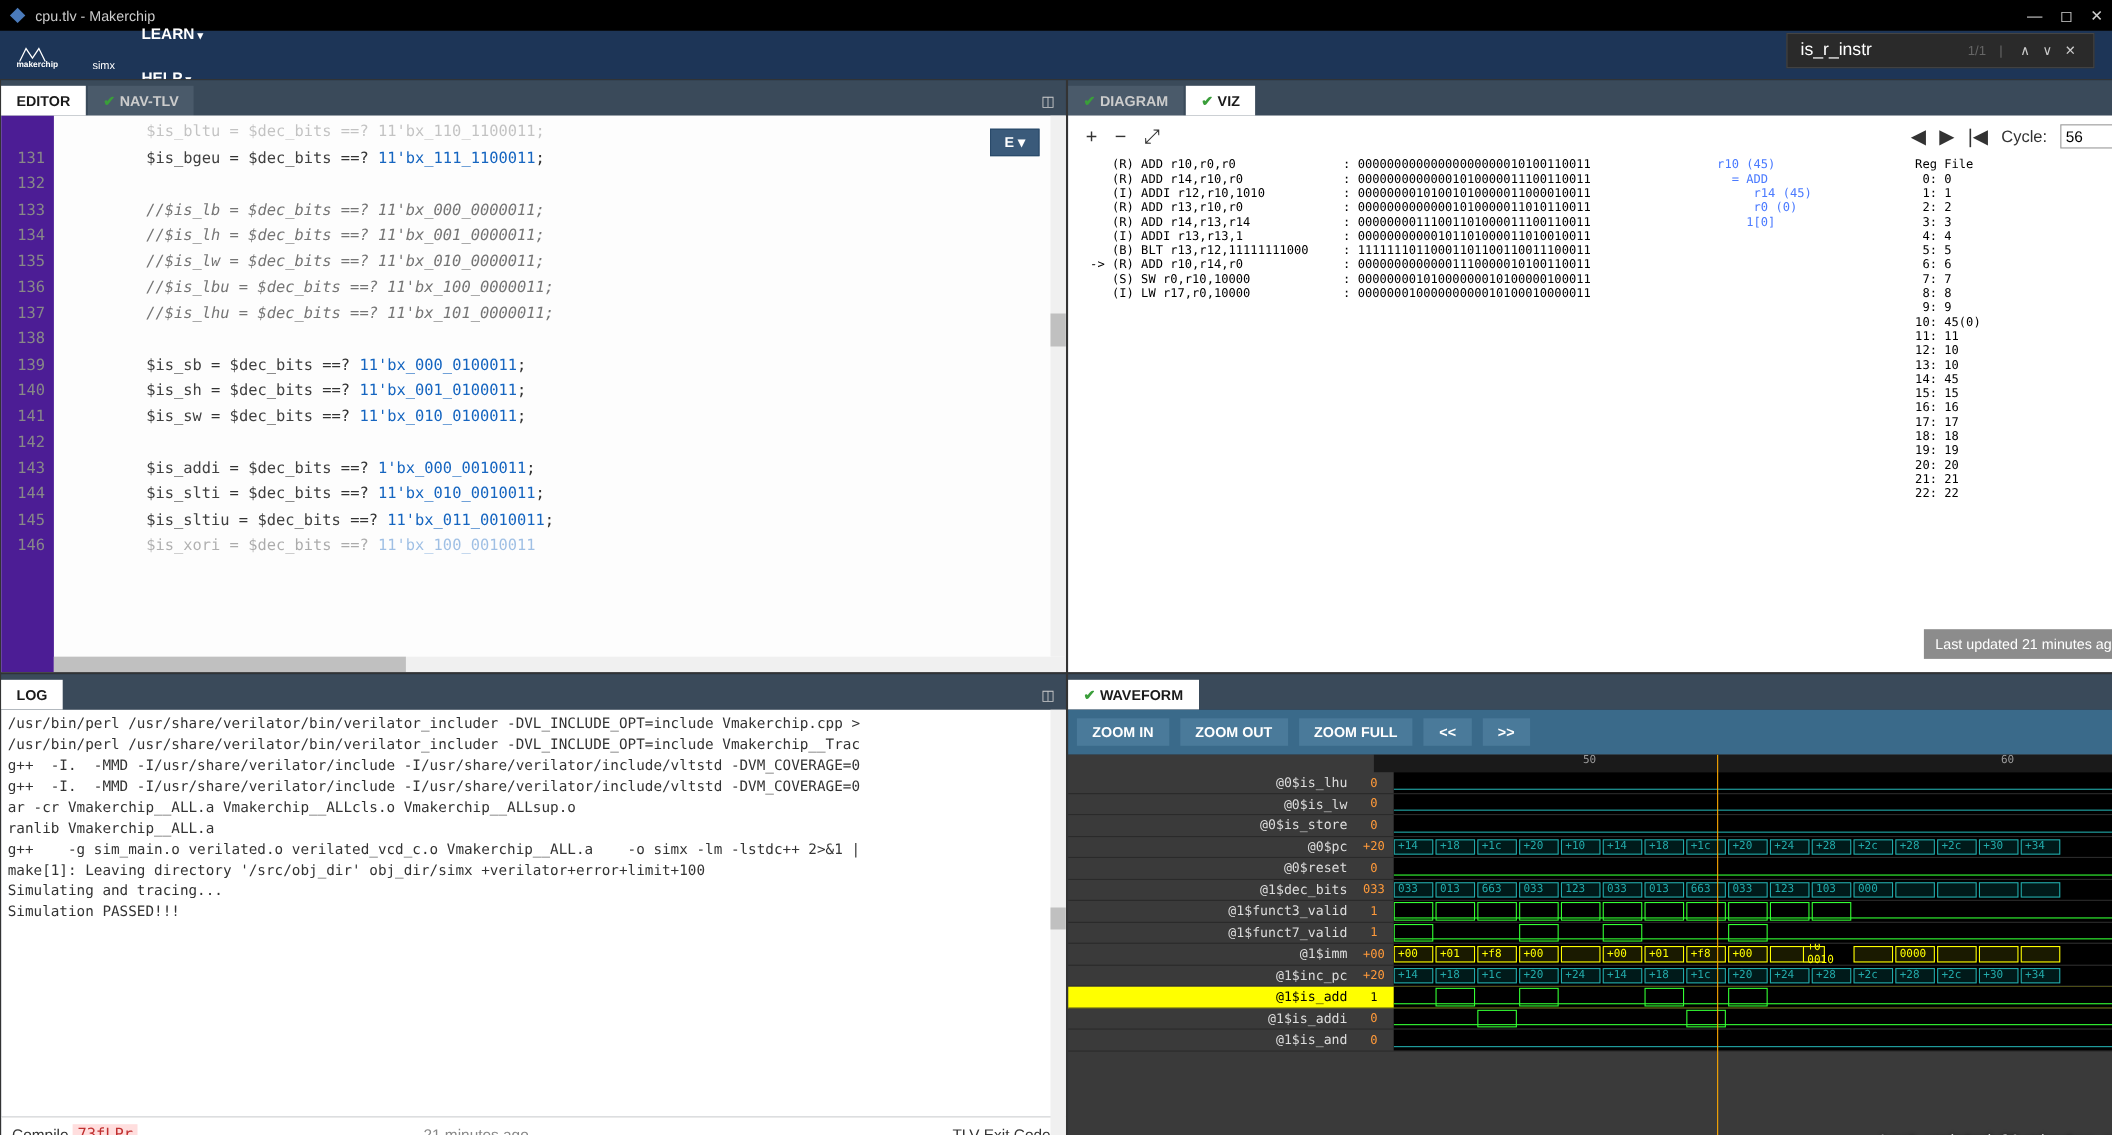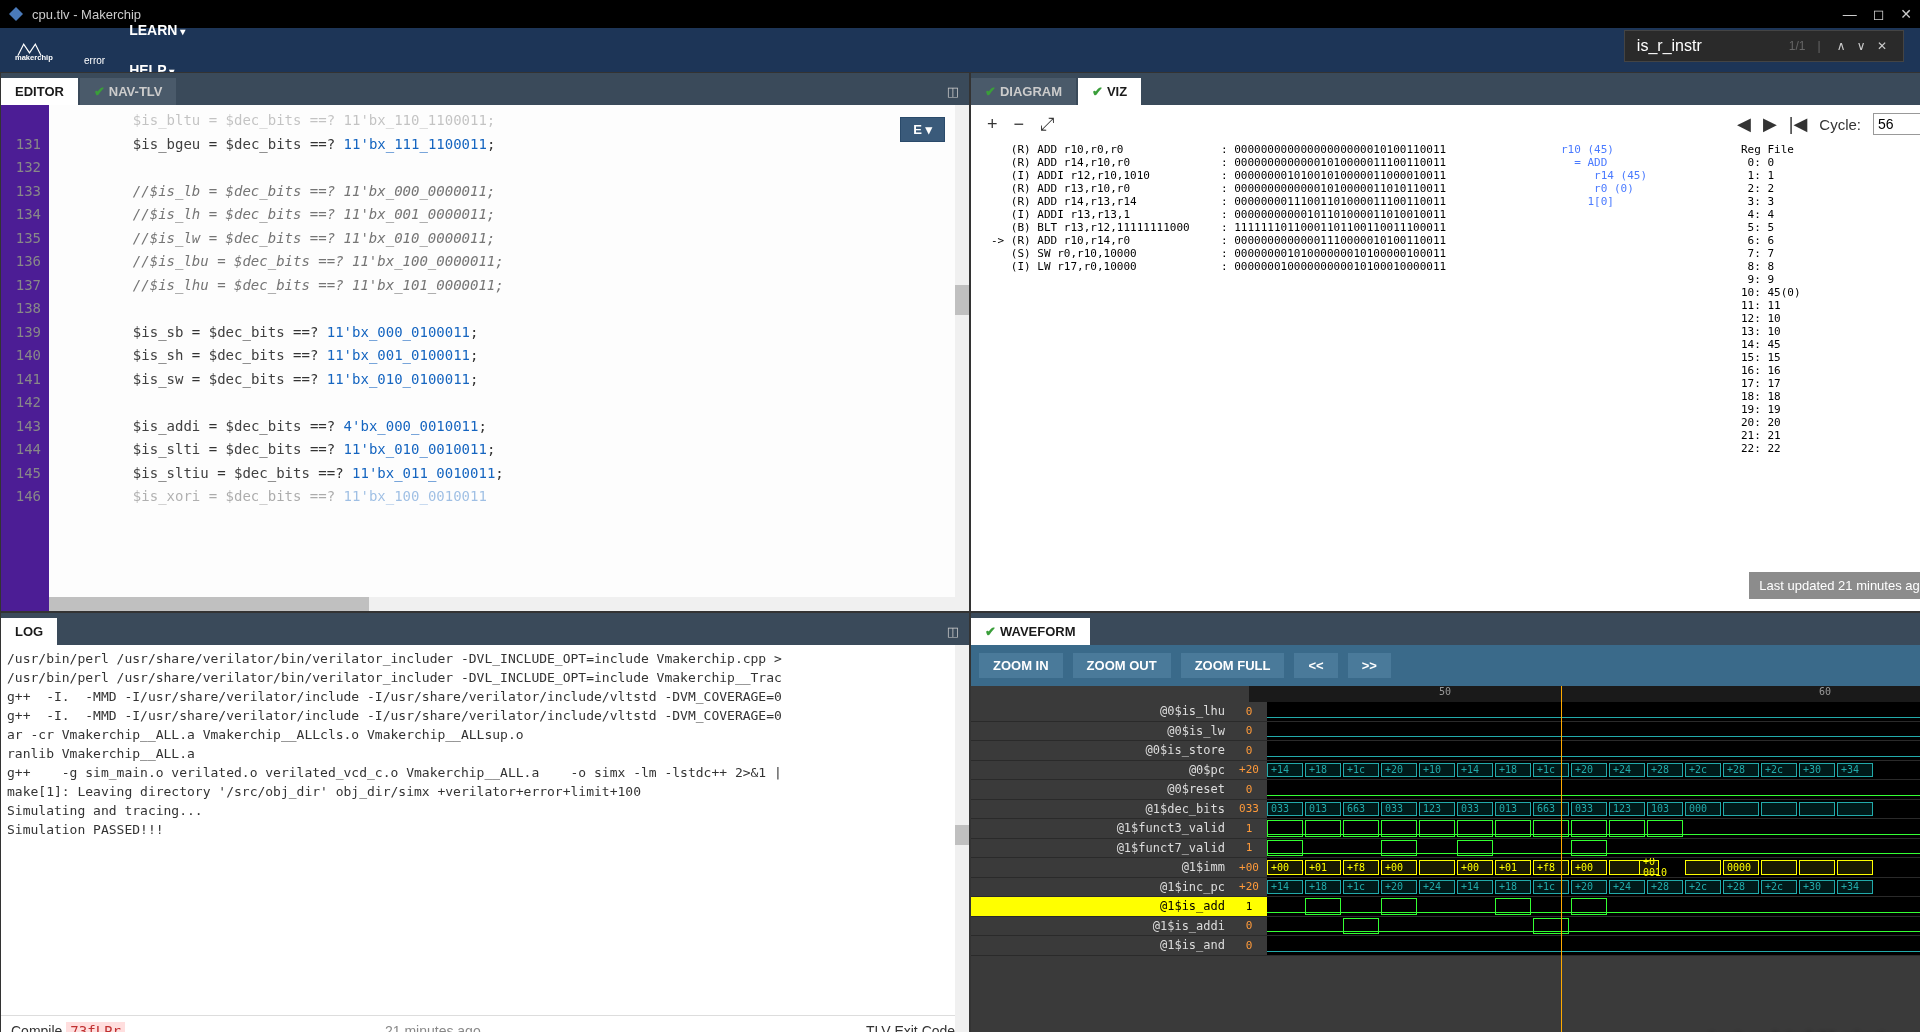--- a/index.html
+++ b/index.html
@@ -100,21 +100,21 @@
     <span>✕</span>
   </div>
 </div>
 
 <div class="menubar">
   <div class="logo">
     <svg viewBox="0 0 120 40">
         <path d="M10 30 L20 10 L30 25 L40 10 L50 30" stroke="#fff" fill="none" stroke-width="2"></path>
         <text x="5" y="38" fill="#fff" font-size="13" font-weight="bold">makerchip</text>
       </svg>
-    <span class="logo-beta">error</span>
+    <span class="logo-beta">simx</span>
   </div>
   <div class="menu-items">
     <span class="menu-item">PROJECT</span>
     <span class="menu-item">LEARN</span>
     <span class="menu-item">HELP</span>
     <span class="menu-item">SOCIAL</span>
   </div>
 </div>
 
 <div class="search-overlay">
@@ -160,21 +160,21 @@
          <span class="comment">//$is_lb = $dec_bits ==? 11'bx_000_0000011;</span>
          <span class="comment">//$is_lh = $dec_bits ==? 11'bx_001_0000011;</span>
          <span class="comment">//$is_lw = $dec_bits ==? 11'bx_010_0000011;</span>
          <span class="comment">//$is_lbu = $dec_bits ==? 11'bx_100_0000011;</span>
          <span class="comment">//$is_lhu = $dec_bits ==? 11'bx_101_0000011;</span>
 
          <span class="var">$is_sb</span><span class="op"> = </span><span class="var">$dec_bits</span><span class="op"> ==? </span><span class="num">11'bx_000_0100011</span><span class="op">;</span>
          <span class="var">$is_sh</span><span class="op"> = </span><span class="var">$dec_bits</span><span class="op"> ==? </span><span class="num">11'bx_001_0100011</span><span class="op">;</span>
          <span class="var">$is_sw</span><span class="op"> = </span><span class="var">$dec_bits</span><span class="op"> ==? </span><span class="num">11'bx_010_0100011</span><span class="op">;</span>
 
-         <span class="var">$is_addi</span><span class="op"> = </span><span class="var">$dec_bits</span><span class="op"> ==? </span><span class="num">4'bx_000_0010011</span><span class="op">;</span>
+         <span class="var">$is_addi</span><span class="op"> = </span><span class="var">$dec_bits</span><span class="op"> ==? </span><span class="num">1'bx_000_0010011</span><span class="op">;</span>
          <span class="var">$is_slti</span><span class="op"> = </span><span class="var">$dec_bits</span><span class="op"> ==? </span><span class="num">11'bx_010_0010011</span><span class="op">;</span>
          <span class="var">$is_sltiu</span><span class="op"> = </span><span class="var">$dec_bits</span><span class="op"> ==? </span><span class="num">11'bx_011_0010011</span><span class="op">;</span>
          <span class="var" style="opacity:.4">$is_xori</span><span class="op" style="opacity:.4"> = $dec_bits ==? </span><span class="num" style="opacity:.4">11'bx_100_0010011</span></div>
     <div class="e-btn"><span>E</span> ▾</div>
     <div class="vscroll-ed">
           <div class="thumb"></div>
         </div>
     <div class="hscroll-ed">
           <div class="thumb"></div>
         </div>

